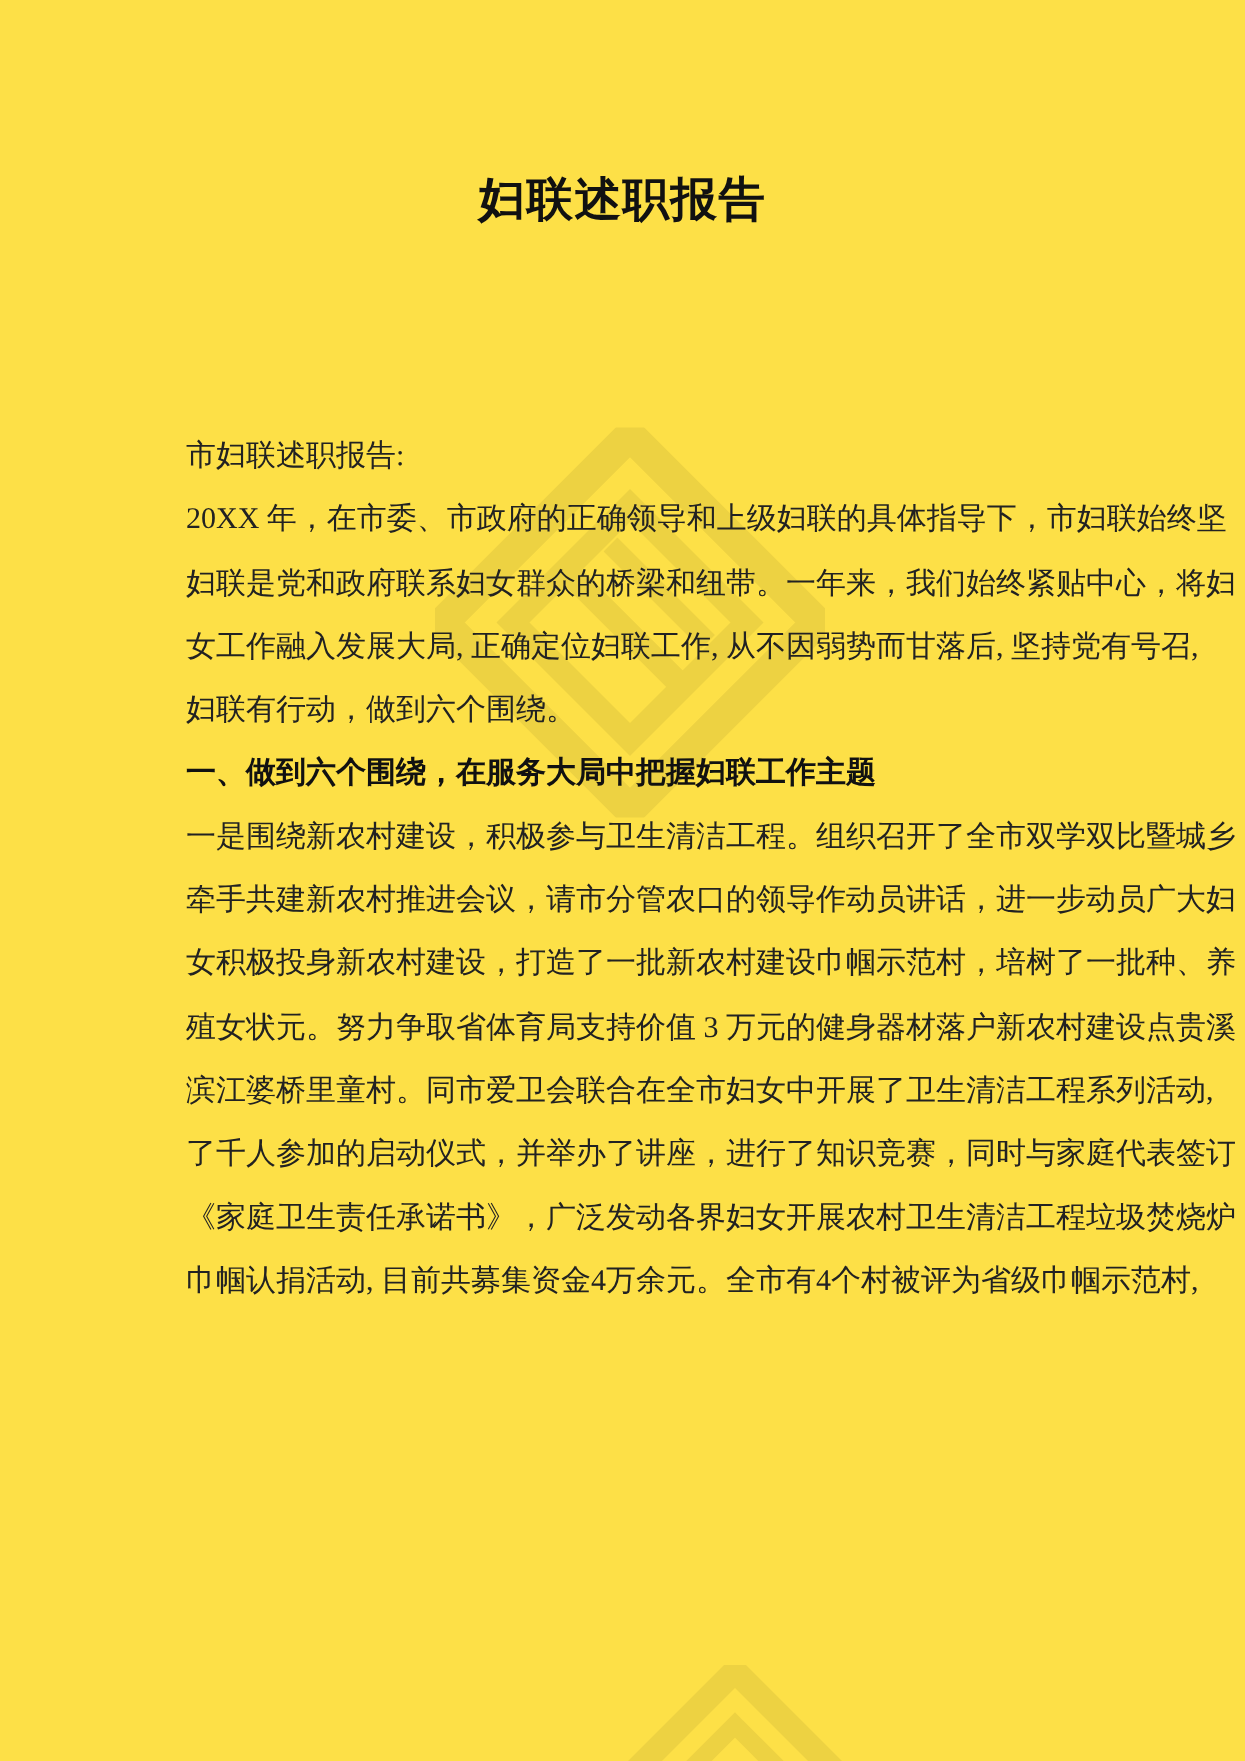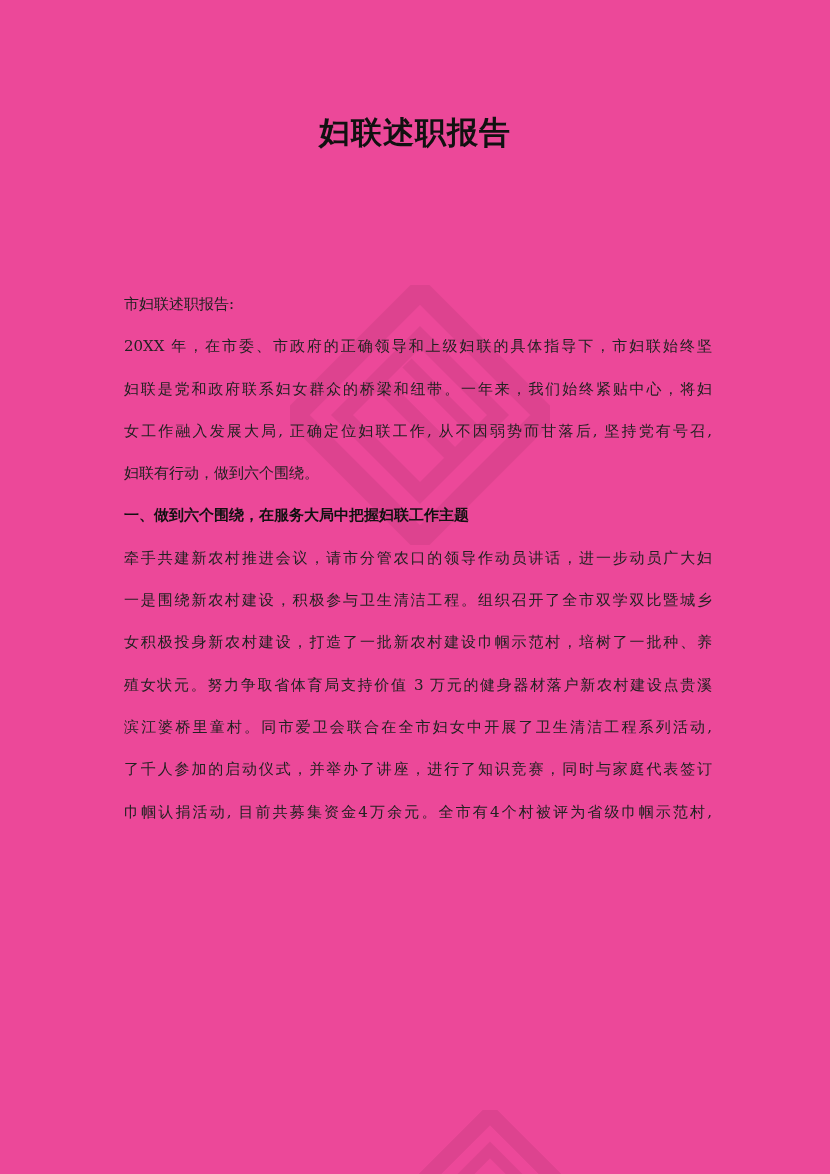--- a/index.html
+++ b/index.html
@@ -13,21 +13,22 @@
       position: relative;
       overflow: hidden;
       font-family: "DejaVu Serif", "Liberation Serif", serif;
       color: #1a1a1a;
     }
     .page {
       position: absolute;
       left: 0; top: 0;
       width: 830px;
       height: 1174px;
-      background: #ec4899;
+      background: #fde047;
+      font-family: Liberation Serif, serif;
     }
     .watermark {
       position: absolute;
       pointer-events: none;
       opacity: 0.06;
     }
     .wm1 { left: 290px; top: 285px; width: 260px; height: 260px; }
     .wm2 { left: 390px; top: 1110px; width: 200px; height: 200px; }
     .title {
       position: absolute;
@@ -42,21 +43,21 @@
     }
     .body-text {
       position: absolute;
       left: 124px;
       top: 283px;
       width: 588px;
     }
     .line {
       height: 42.3px;
       line-height: 42.3px;
-      font-size: 15px;
+      font-size: 20px;
       white-space: nowrap;
       color: #222;
     }
     .line.justify {
       text-align: justify;
       text-align-last: justify;
     }
     .line.heading {
       font-weight: bold;
       color: #111;
@@ -92,22 +93,23 @@
       <div class="line justify">妇联是党和政府联系妇女群众的桥梁和纽带。一年来，我们始终紧贴中心，将妇</div>
       <div class="line justify">女工作融入发展大局, 正确定位妇联工作, 从不因弱势而甘落后, 坚持党有号召,</div>
       <div class="line">妇联有行动，做到六个围绕。</div>
     </div>
 
     <div>
       <div class="line heading">一、做到六个围绕，在服务大局中把握妇联工作主题</div>
     </div>
 
     <div>
+      <div class="line justify">一是围绕新农村建设，积极参与卫生清洁工程。组织召开了全市双学双比暨城乡</div>
       <div class="line justify">牵手共建新农村推进会议，请市分管农口的领导作动员讲话，进一步动员广大妇</div>
-      <div class="line justify">一是围绕新农村建设，积极参与卫生清洁工程。组织召开了全市双学双比暨城乡</div>
       <div class="line justify">女积极投身新农村建设，打造了一批新农村建设巾帼示范村，培树了一批种、养</div>
       <div class="line justify">殖女状元。努力争取省体育局支持价值 3 万元的健身器材落户新农村建设点贵溪</div>
       <div class="line justify">滨江婆桥里童村。同市爱卫会联合在全市妇女中开展了卫生清洁工程系列活动,</div>
       <div class="line justify">了千人参加的启动仪式，并举办了讲座，进行了知识竞赛，同时与家庭代表签订</div>
+      <div class="line justify">《家庭卫生责任承诺书》，广泛发动各界妇女开展农村卫生清洁工程垃圾焚烧炉</div>
       <div class="line justify">巾帼认捐活动, 目前共募集资金4万余元。全市有4个村被评为省级巾帼示范村,</div>
     </div>
   </div>
 </div>
 
 </body></html>

